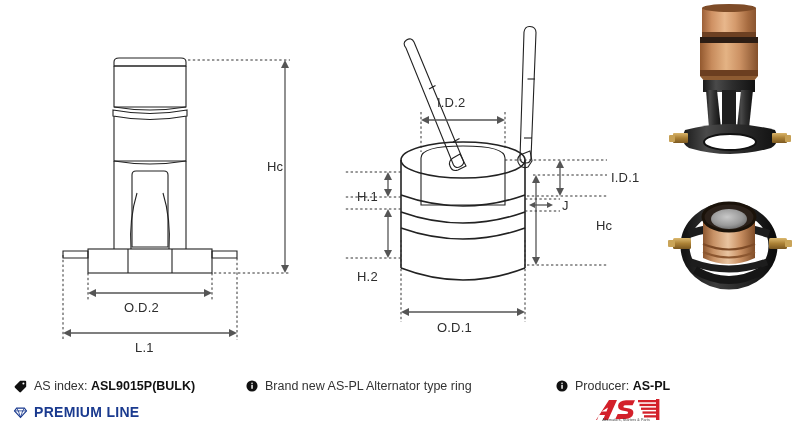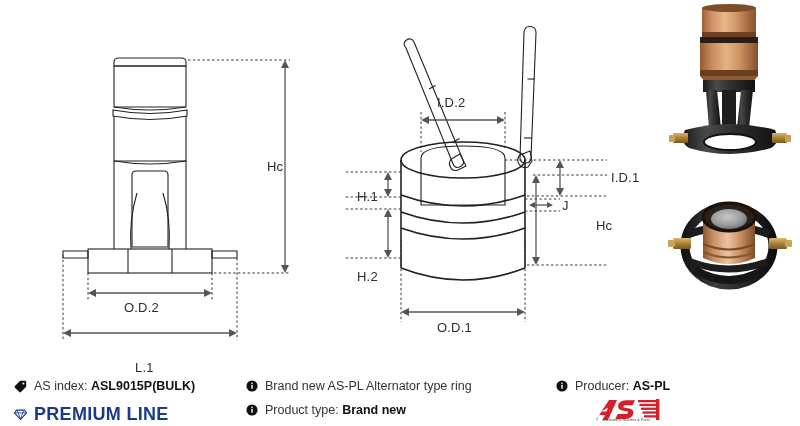--- a/index.html
+++ b/index.html
@@ -32,21 +32,21 @@
   
   .photo{position:absolute;}
 
   
   #footer{
     position:absolute;left:0;top:368px;width:800px;height:58px;
   }
   .frow{position:absolute;display:flex;align-items:center;gap:7px;}
   .ftext{font-size:12.5px;color:#333;white-space:nowrap;line-height:1;}
   .ftext b{color:#111;font-weight:bold;}
-  .premium{font-size:18px;color:#1a3a8f;font-weight:bold;letter-spacing:.3px;}
+  .premium{font-size:14px;color:#1a3a8f;font-weight:bold;letter-spacing:.3px;}
   .ico{display:inline-block;flex:0 0 auto;line-height:0;}
   .logo{position:absolute;left:578px;top:398px;width:96px;height:26px;}
   .logosub{
     position:absolute;left:578px;top:418px;width:96px;
     font-size:3.6px;color:#3a3a3a;text-align:center;letter-spacing:.1px;
     white-space:nowrap;
   }
 </style>
 </head>
 <body>
@@ -97,21 +97,21 @@
 
       <path class="dotted" d="M63,255 V340"></path>
       <path class="dotted" d="M237,258 V340"></path>
       <line class="arrow" x1="65" y1="333" x2="235" y2="333"></line>
       <path d="M63,333 l8,-4 v8 z" fill="#555"></path>
       <path d="M237,333 l-8,-4 v8 z" fill="#555"></path>
     </svg>
 
     <div class="dimlabel" style="left:267px;top:159px;">Hc</div>
     <div class="dimlabel" style="left:124px;top:300px;text-align:right;">O.D.2</div>
-    <div class="dimlabel" style="left:135px;top:360px;">L.1</div>
+    <div class="dimlabel" style="left:135px;top:340px;">L.1</div>
   </div>
 
   <div class="panel" style="left:355px;top:0;width:305px;height:368px;">
     <svg width="305" height="368" viewBox="0 0 305 368">
 
       <path class="ln" d="M51,48 q-4,-5 0.5,-8 q5,-3 7.5,2 L108,160 q2,4 -2.5,6.5 q-5,2.5 -7,-1.5 z"></path>
       <path class="ln" d="M74,89 l6.5,-3.6"></path>
       <path class="ln" d="M98,142 l6.5,-3.6"></path>
 
       <path class="ln" d="M98,158 q-5,3 -3,8 q2,6 8,4 l8,-4 -6,-12 z"></path>
@@ -332,33 +332,20 @@
       <span class="ico">
         <svg width="12" height="12" viewBox="0 0 16 16">
           <circle cx="8" cy="8" r="7.4" fill="#111"></circle>
           <rect x="7.1" y="6.4" width="1.9" height="5.4" rx=".3" fill="#fff"></rect>
           <circle cx="8.05" cy="4.3" r="1.1" fill="#fff"></circle>
         </svg>
       </span>
       <span class="ftext">Brand new AS-PL Alternator type ring</span>
     </div>
 
-    <div class="frow" style="left:246px;top:36px;">
-      <span class="ico">
-        <svg width="12" height="12" viewBox="0 0 16 16">
-          <circle cx="8" cy="8" r="7.4" fill="#111"></circle>
-          <rect x="7.1" y="6.4" width="1.9" height="5.4" rx=".3" fill="#fff"></rect>
-          <circle cx="8.05" cy="4.3" r="1.1" fill="#fff"></circle>
-        </svg>
-      </span>
-      <span class="ftext">
-        <span>Product type:</span>
-        <b>Brand new</b>
-      </span>
-    </div>
 
     <div class="frow" style="left:556px;top:12px;">
       <span class="ico">
         <svg width="12" height="12" viewBox="0 0 16 16">
           <circle cx="8" cy="8" r="7.4" fill="#111"></circle>
           <rect x="7.1" y="6.4" width="1.9" height="5.4" rx=".3" fill="#fff"></rect>
           <circle cx="8.05" cy="4.3" r="1.1" fill="#fff"></circle>
         </svg>
       </span>
       <span class="ftext">

